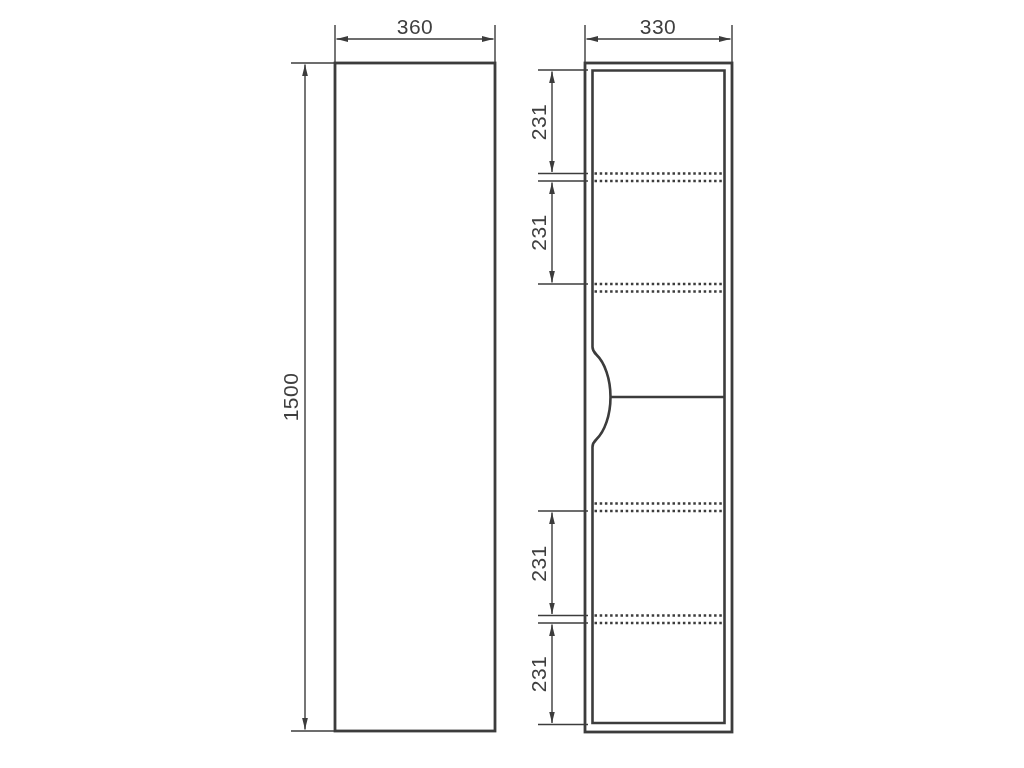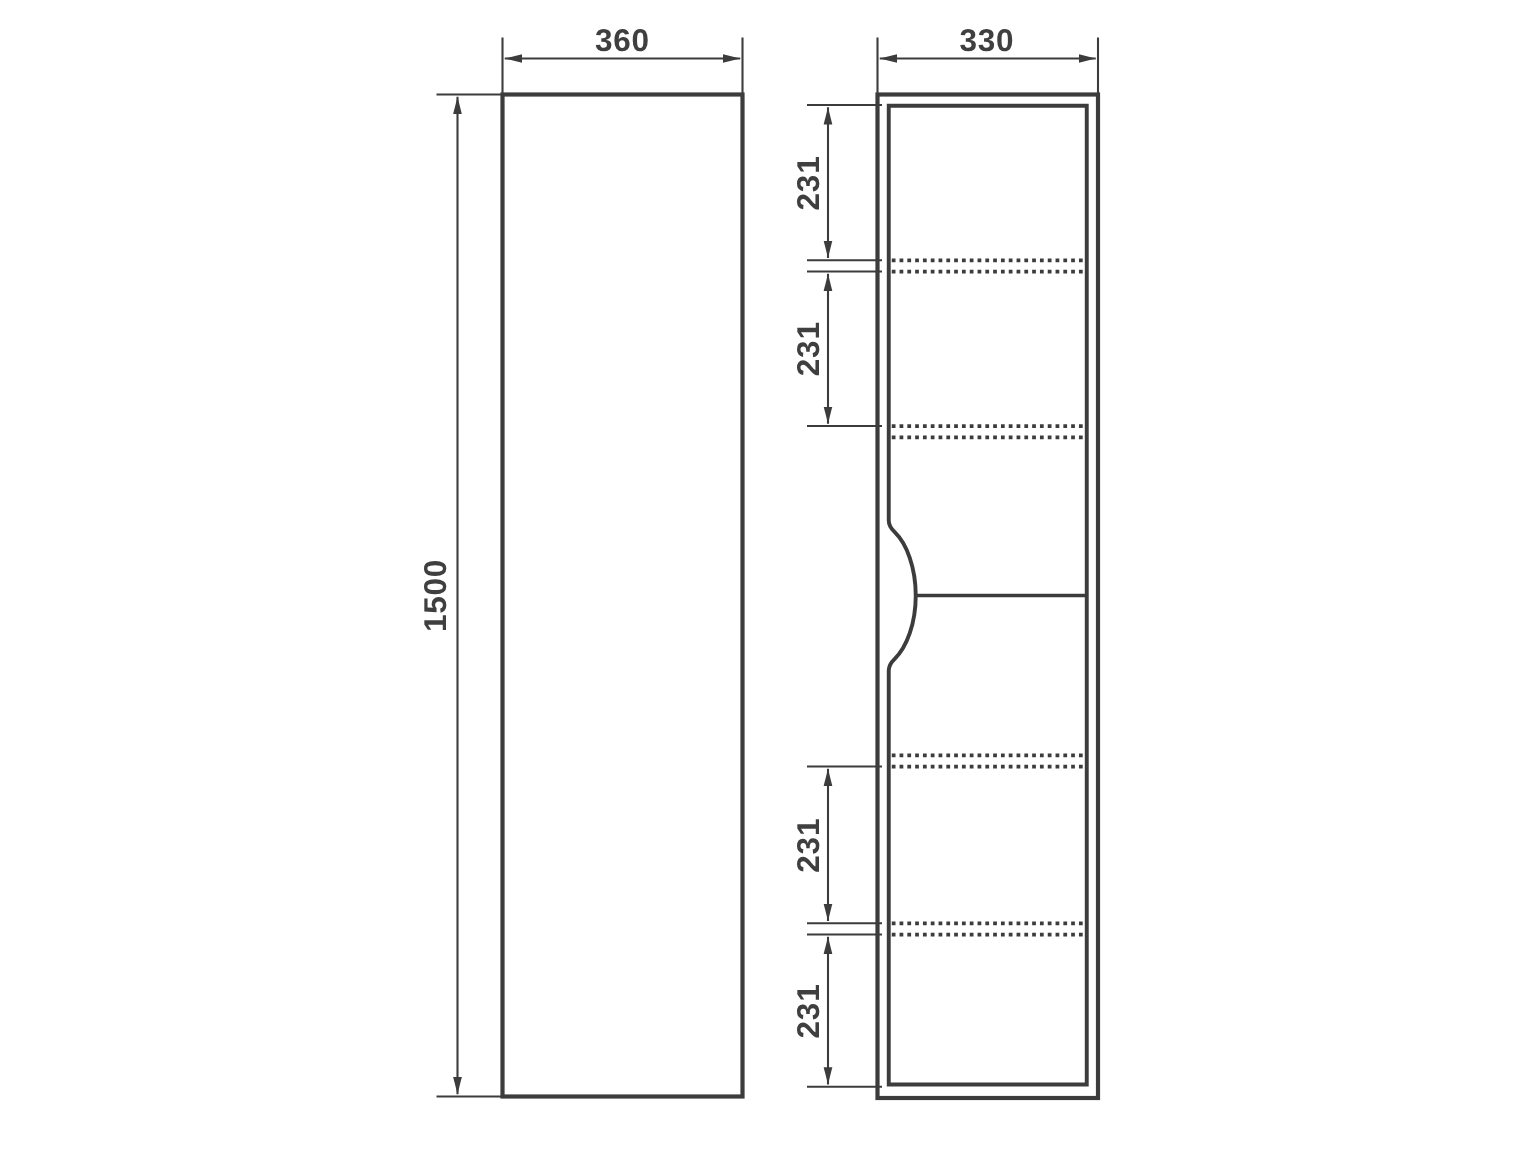--- a/index.html
+++ b/index.html
@@ -7,21 +7,20 @@
     padding: 0;
     background: #ffffff;
   }
   .canvas {
     position: relative;
     width: 1024px;
     height: 768px;
     background: #ffffff;
     overflow: hidden;
     font-family: "Liberation Sans", sans-serif;
-    font-weight: bold;
   }
   svg text {
     font-family: "Liberation Sans", sans-serif;
     font-size: 21px;
     fill: #3f3f3f;
     letter-spacing: 0.5px;
   }
   .outline { stroke: #3c3c3c; fill: none; }
   .thick   { stroke-width: 2.8; }
   .inner   { stroke-width: 2.6; }

